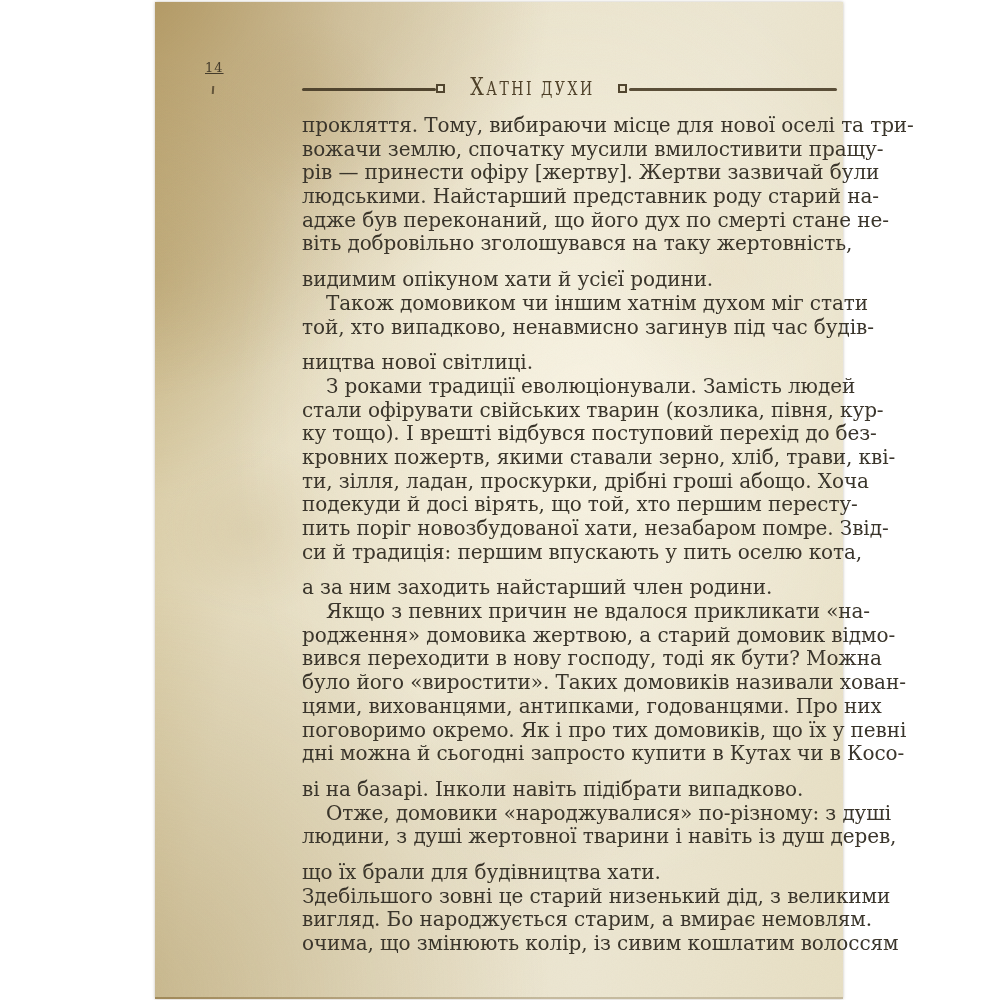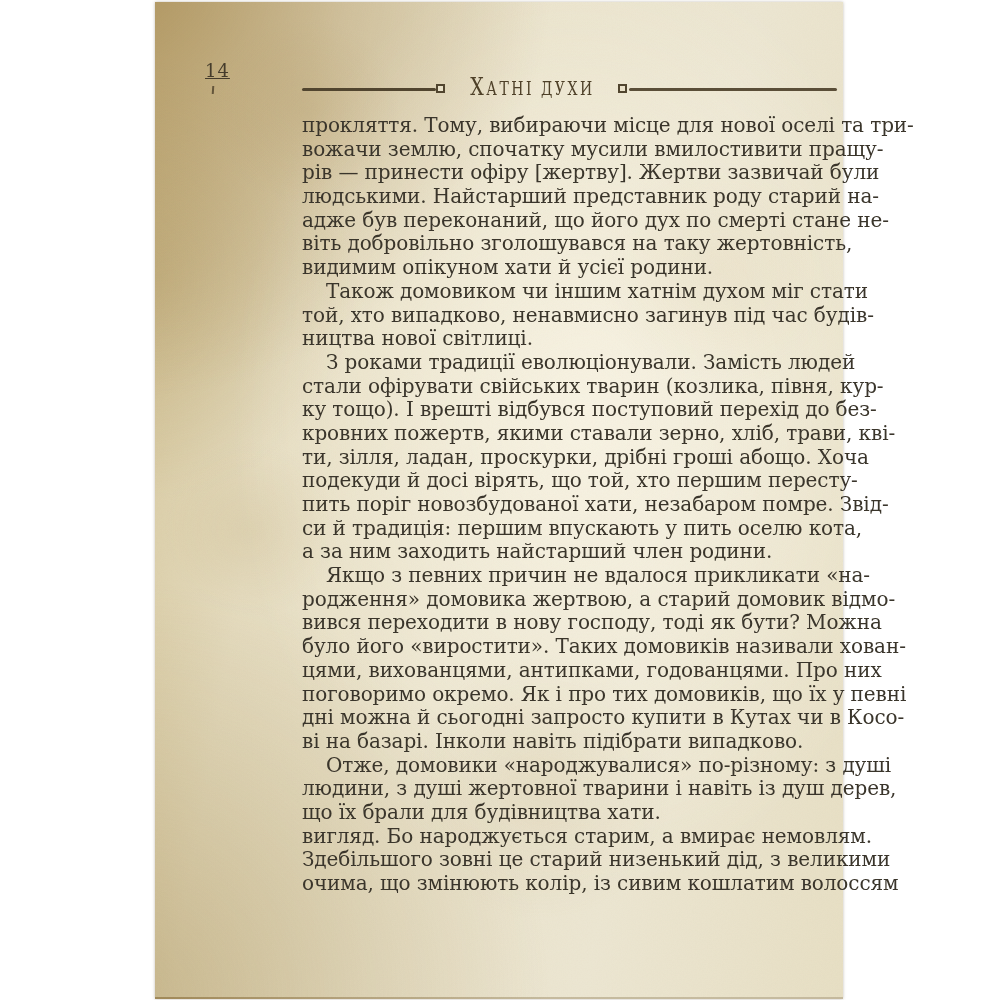--- a/index.html
+++ b/index.html
@@ -43,21 +43,21 @@
     width: 688px;
     height: 995px;
     opacity: 0.55;
     pointer-events: none;
   }
   
   .page-number {
     position: absolute;
     left: 50px;
     top: 58px;
-    font-size: 18px;
+    font-size: 13px;
     letter-spacing: 1px;
     color: #453c2c;
     text-decoration: underline;
   }
   .page-number-tick {
     position: absolute;
     left: 57px;
     top: 84px;
     width: 2px;
     height: 8px;
@@ -108,21 +108,21 @@
     font-size: 20px;
     letter-spacing: -0.1px;
   }
   .line {
     height: 23.7px;
     line-height: 23.7px;
     text-align: justify;
     text-align-last: justify;
     white-space: nowrap;
   }
-  .line.end { text-align-last: left; }
+  .line.end { text-align-last: left; margin-top: 12px; }
   .line.indent { text-indent: 24px; }
 </style>
 </head>
 <body>
 
 <div class="canvas">
   <div class="page">
 
     <svg class="grain" xmlns="http://www.w3.org/2000/svg">
       <filter id="grainF">
@@ -170,19 +170,19 @@
         <div class="line">родження» домовика жертвою, а старий домовик відмо-</div>
         <div class="line">вився переходити в нову господу, тоді як бути? Можна</div>
         <div class="line">було його «виростити». Таких домовиків називали хован-</div>
         <div class="line">цями, вихованцями, антипками, годованцями. Про них</div>
         <div class="line">поговоримо окремо. Як і про тих домовиків, що їх у певні</div>
         <div class="line">дні можна й сьогодні запросто купити в Кутах чи в Косо-</div>
         <div class="line end">ві на базарі. Інколи навіть підібрати випадково.</div>
         <div class="line indent">Отже, домовики «народжувалися» по-різному: з душі</div>
         <div class="line">людини, з душі жертовної тварини і навіть із душ дерев,</div>
         <div class="line end">що їх брали для будівництва хати.</div>
+        <div class="line">Здебільшого зовні це старий низенький дід, з великими</div>
         <div class="line">вигляд. Бо народжується старим, а вмирає немовлям.</div>
-        <div class="line">Здебільшого зовні це старий низенький дід, з великими</div>
         <div class="line">очима, що змінюють колір, із сивим кошлатим волоссям</div>
       </div>
 
   </div>
 </div>
 
 </body></html>

